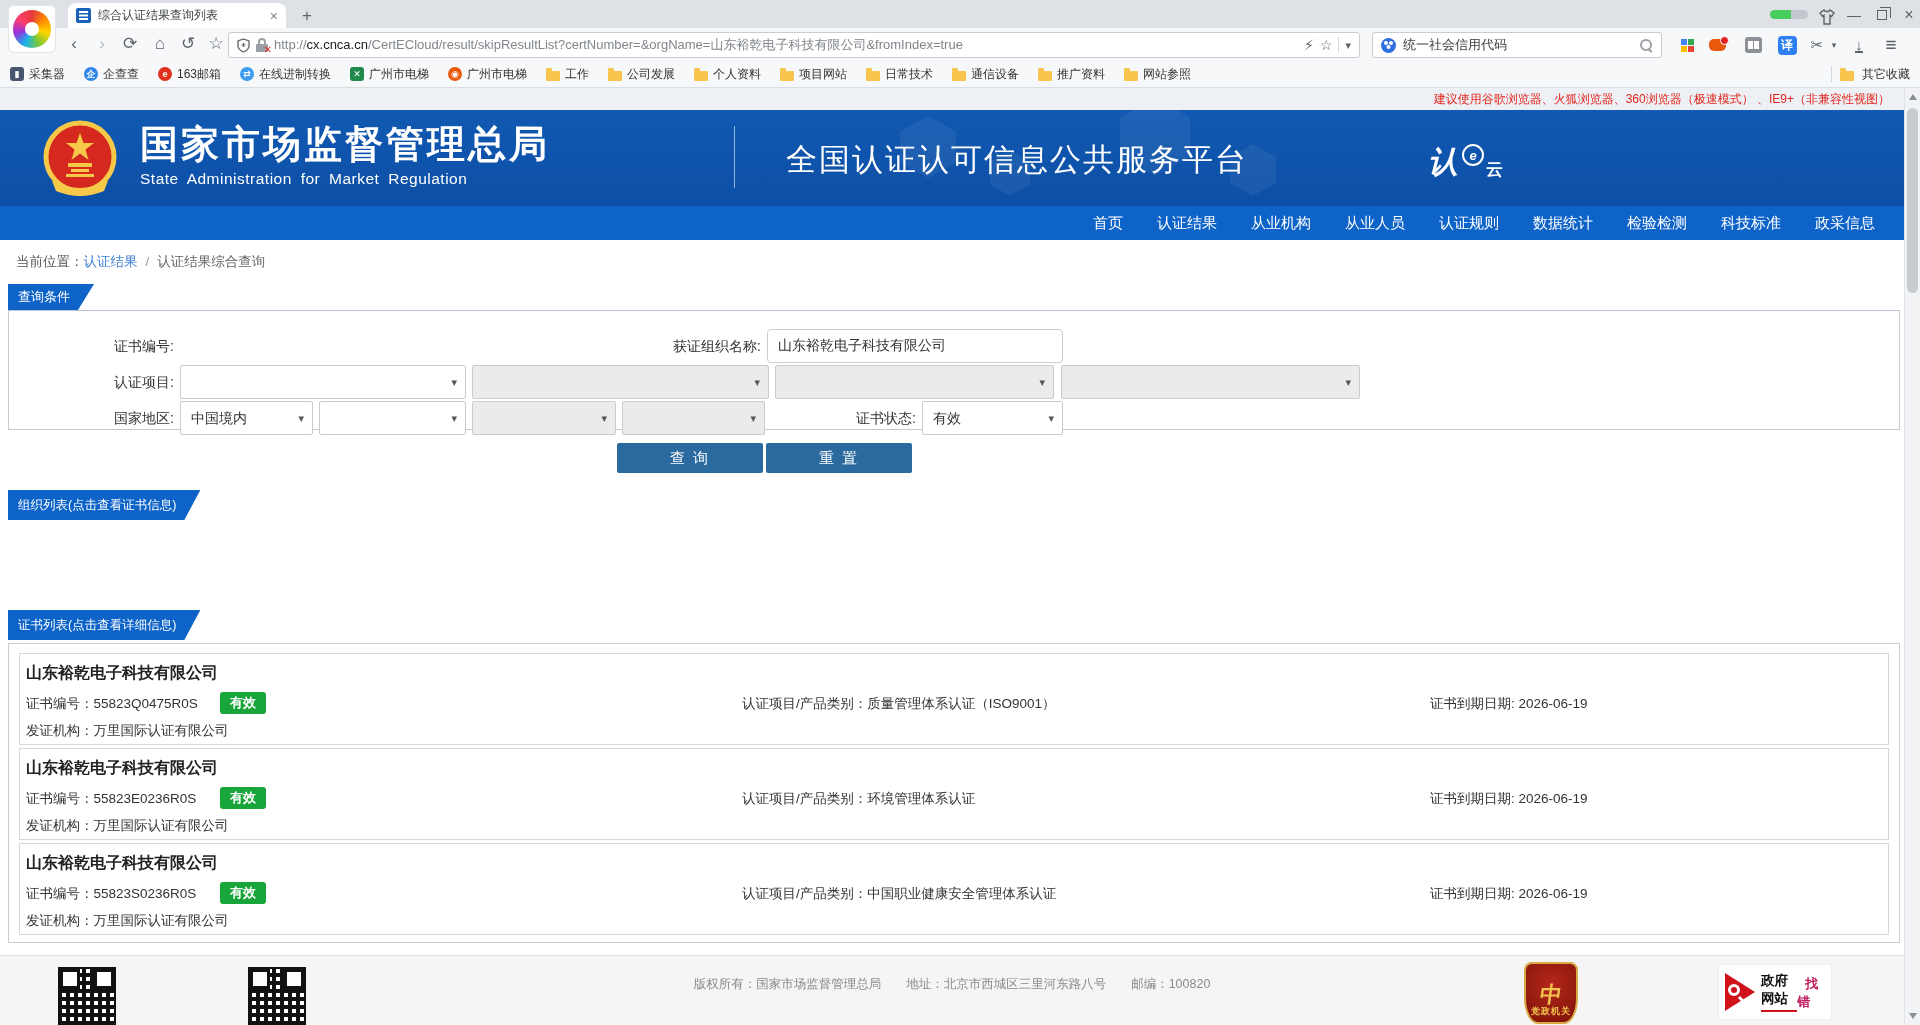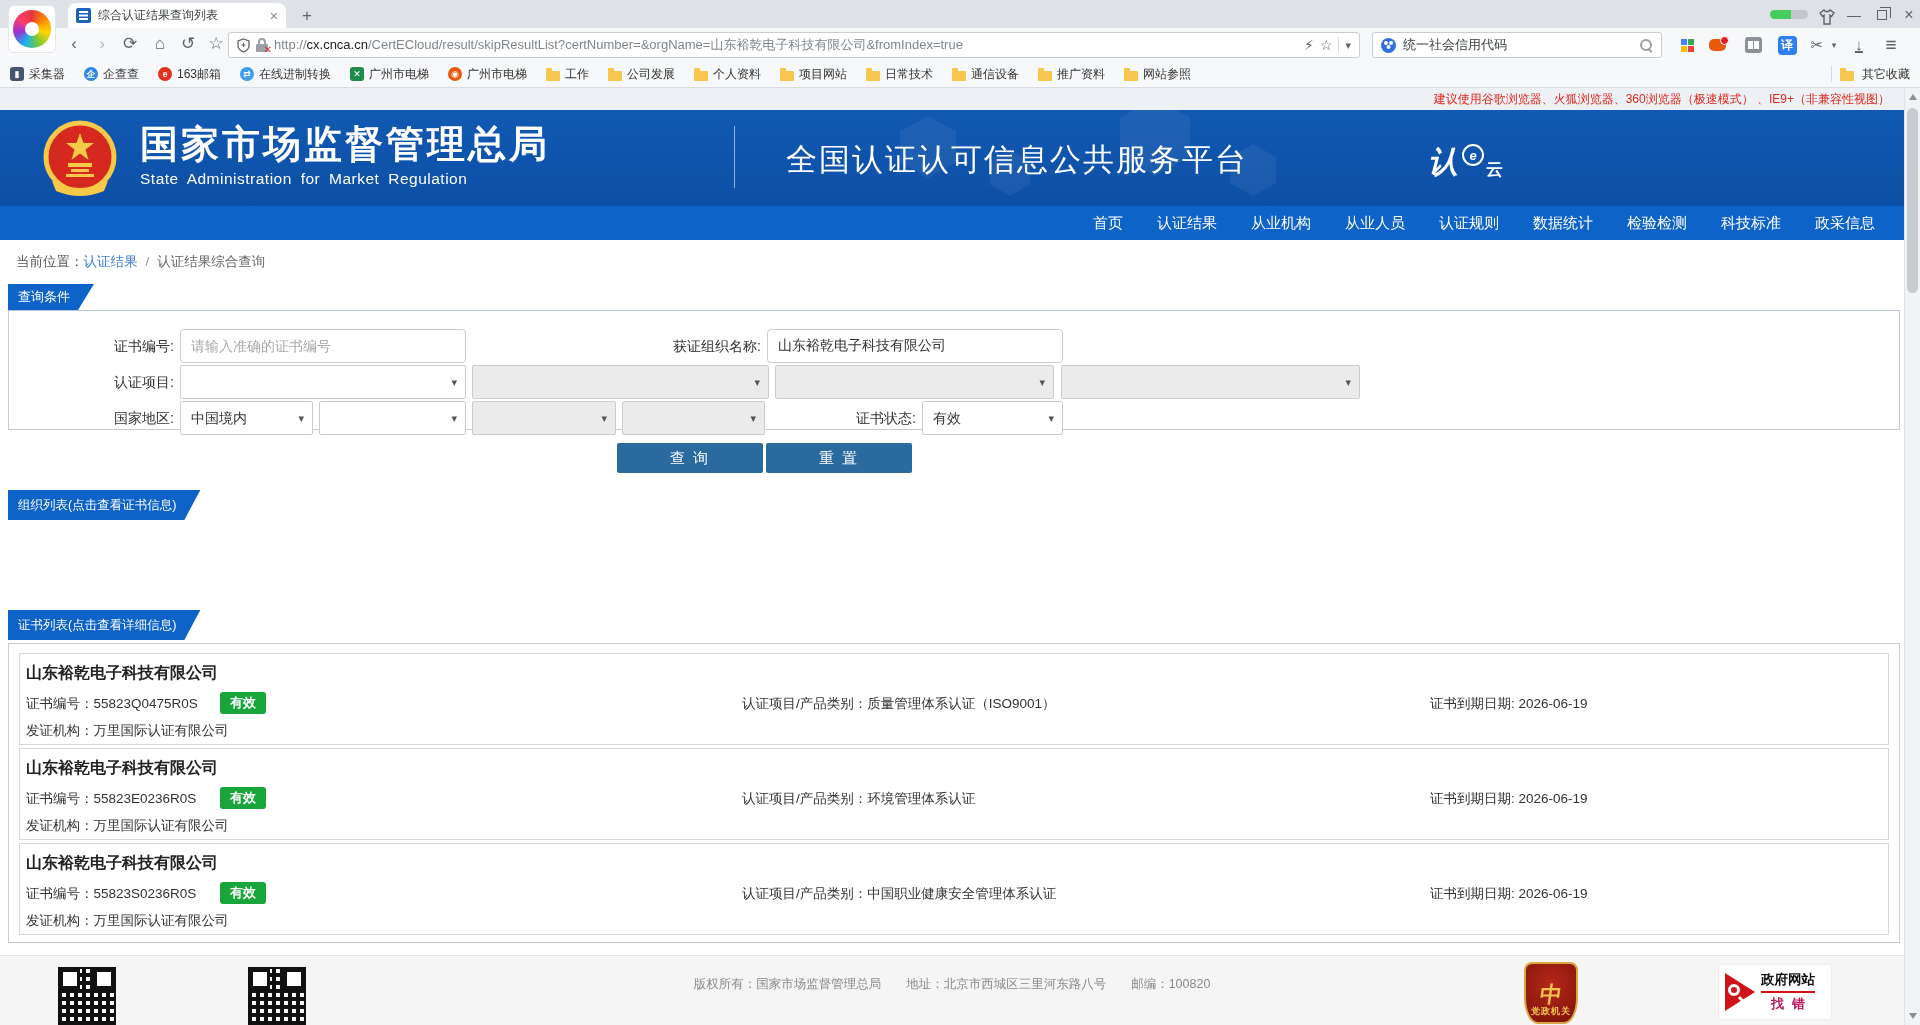--- a/index.html
+++ b/index.html
@@ -135,21 +135,21 @@
   .qr1{left:58px}.qr2{left:248px}
   .ftext{position:absolute;left:0;width:1904px;text-align:center;font-size:12.5px;color:#8a8a8a}
   .fline1{top:20px}.fline2{top:47px}
   .govshield{position:absolute;top:6px;left:1524px;width:54px;height:62px;background:radial-gradient(circle at 50% 35%,#b5271a,#7c1208);border:2px solid #d8a843;border-radius:8px 8px 14px 14px/8px 8px 26px 26px;display:flex;flex-direction:column;align-items:center;justify-content:flex-end}
   .govshield .flame{color:#f2c24e;font-size:22px;font-weight:bold;line-height:20px;transform:skewX(-8deg)}
   .govshield .gtxt{color:#f2c24e;font-size:9px;font-weight:bold;letter-spacing:1px;padding-bottom:4px}
   .finderr{position:absolute;top:8px;left:1718px;width:114px;height:56px;background:#fff;border:1px solid #eee;border-radius:4px;display:flex;align-items:center;padding-left:6px;gap:6px}
   .fe-tri{width:0;height:0;border-left:30px solid #d0121b;border-top:19px solid transparent;border-bottom:19px solid transparent;position:relative}
   .fe-mag{position:absolute;left:-27px;top:-8px;width:12px;height:12px;border:3px solid #fff;border-radius:50%}
   .fe-mag::after{content:"";position:absolute;left:9px;top:9px;width:7px;height:3px;background:#fff;transform:rotate(45deg);transform-origin:0 0}
-  .fe-txt{display:flex;flex-direction:column;align-items:center}
+  .fe-txt{display:flex;flex-direction:row;align-items:center}
   .fe-top{font-size:13.5px;color:#111;font-weight:bold;border-bottom:2px solid #d0121b;padding-bottom:2px}
   .fe-bot{font-size:13px;color:#be185d;font-weight:bold;letter-spacing:8px;margin-top:2px;text-indent:8px}
 
   .scrollbar{position:absolute;top:88px;right:0;width:16px;height:937px;background:#f2f3f5;border-left:1px solid #e0e2e5}
   .sb-up{position:absolute;top:6px;left:4px;width:0;height:0;border-left:4px solid transparent;border-right:4px solid transparent;border-bottom:6px solid #8b9097}
   .sb-down{position:absolute;bottom:6px;left:4px;width:0;height:0;border-left:4px solid transparent;border-right:4px solid transparent;border-top:6px solid #8b9097}
   .sb-thumb{position:absolute;top:20px;left:2px;width:11px;height:185px;background:#c8cbd0;border-radius:6px}
 </style>
 </head>
 <body>
@@ -347,21 +347,20 @@
       <span class="item">政采信息</span>
     </div>
 
     <div class="breadcrumb">
       <span>当前位置：</span><span class="lnk">认证结果</span><span class="sep">/</span><span class="cur">认证结果综合查询</span>
     </div>
 
     <div class="sectab qtab">查询条件</div>
     <div class="qbox">
       <div class="flabel" style="left:60px;top:18px;width:105px">证书编号:</div>
-      <input class="finput" style="left: 171px; top: 18px; width: 286px;" placeholder="请输入准确的证书编号">
       <div class="flabel" style="left:622px;top:18px;width:130px">获证组织名称:</div>
       <input class="finput" style="left: 758px; top: 18px; width: 296px;" value="山东裕乾电子科技有限公司">
 
       <div class="flabel" style="left:60px;top:54px;width:105px">认证项目:</div>
       <div class="fsel" style="left:171px;top:54px;width:286px">
           <span class="caret">▾</span>
         </div>
       <div class="fsel dis" style="left:463px;top:54px;width:297px">
           <span class="caret">▾</span>
         </div>

